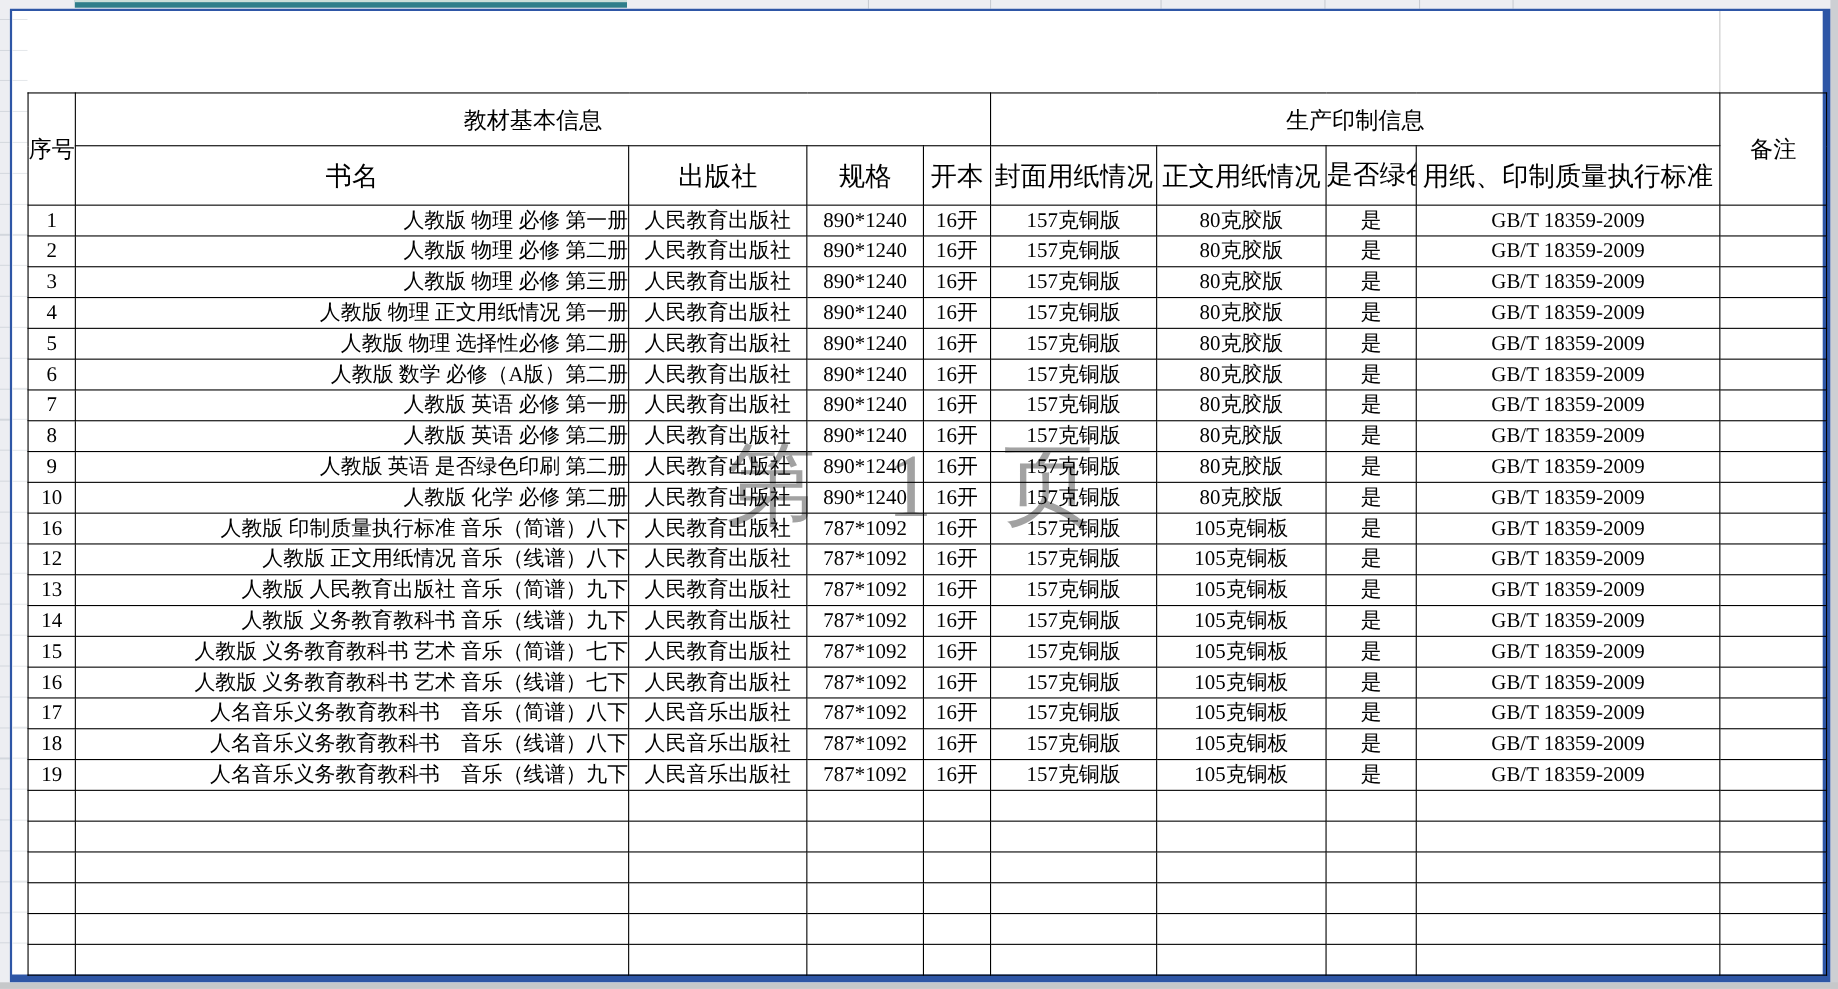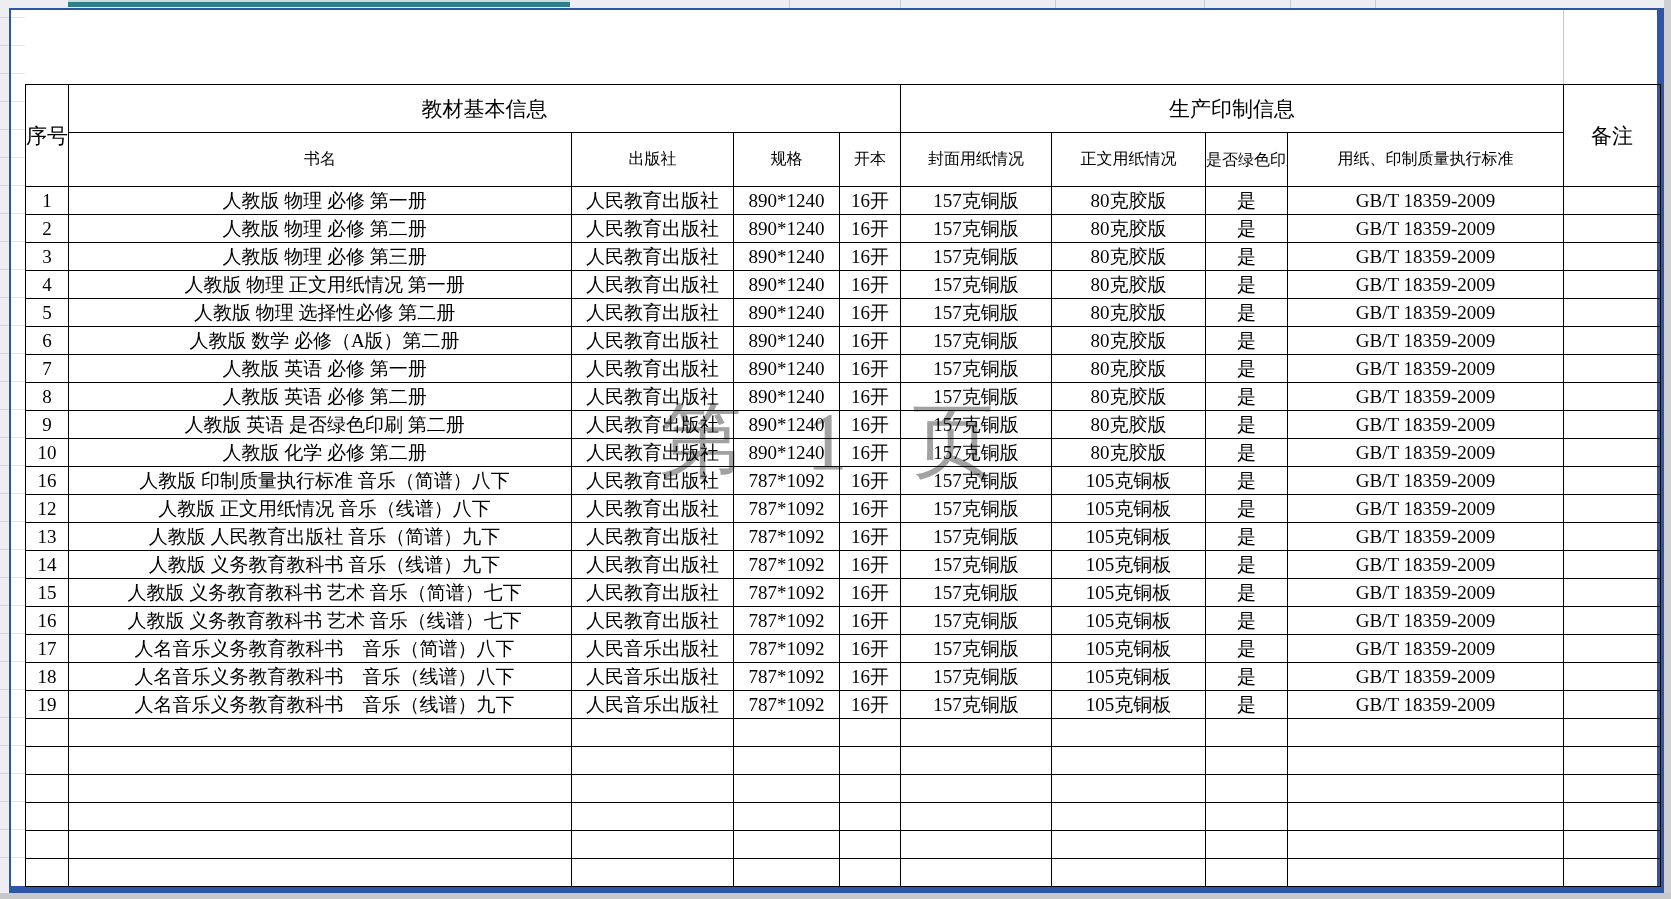--- a/index.html
+++ b/index.html
@@ -27,25 +27,25 @@
   .title{position:absolute;left:14px;top:18px;width:1538px;height:50px;
     display:flex;align-items:center;justify-content:center;
     font-family:"Liberation Sans","DejaVu Sans",sans-serif;font-weight:bold;font-size:34px;color:#000;}
   .toplinesep{position:absolute;left:1552px;top:0;width:1px;height:74px;background:#c9c9c9;}
 
   
   table.main{position:absolute;left:14px;top:74px;width:1635px;border-collapse:collapse;table-layout:fixed;}
   table.main th,table.main td{border:1px solid #000;font-weight:normal;color:#000;
     overflow:hidden;white-space:nowrap;padding:0;text-align:center;vertical-align:middle;}
   thead tr.h1 th{height:47px;font-size:21px;}
-  thead tr.h2 th{height:53px;font-size:16px;}
+  thead tr.h2 th{height:53px;font-size:24px;}
   th.wrap{white-space:normal;line-height:1.2;padding:0 10px;}
   tbody tr{height:28px;}
   tbody td{font-size:19px;line-height:1;}
-  tbody td.book{text-align:center;padding-left:9px;}
+  tbody td.book{text-align:right;padding-left:9px;}
 
   
   .watermark{position:absolute;left:660px;top:398px;font-size:82px;line-height:1.08;
     letter-spacing:22px;color:#a2a2a2;mix-blend-mode:multiply;white-space:nowrap;pointer-events:none;z-index:5;}
 </style>
 </head>
 <body>
 
 <div id="root">
   <div class="strip-left"></div>

